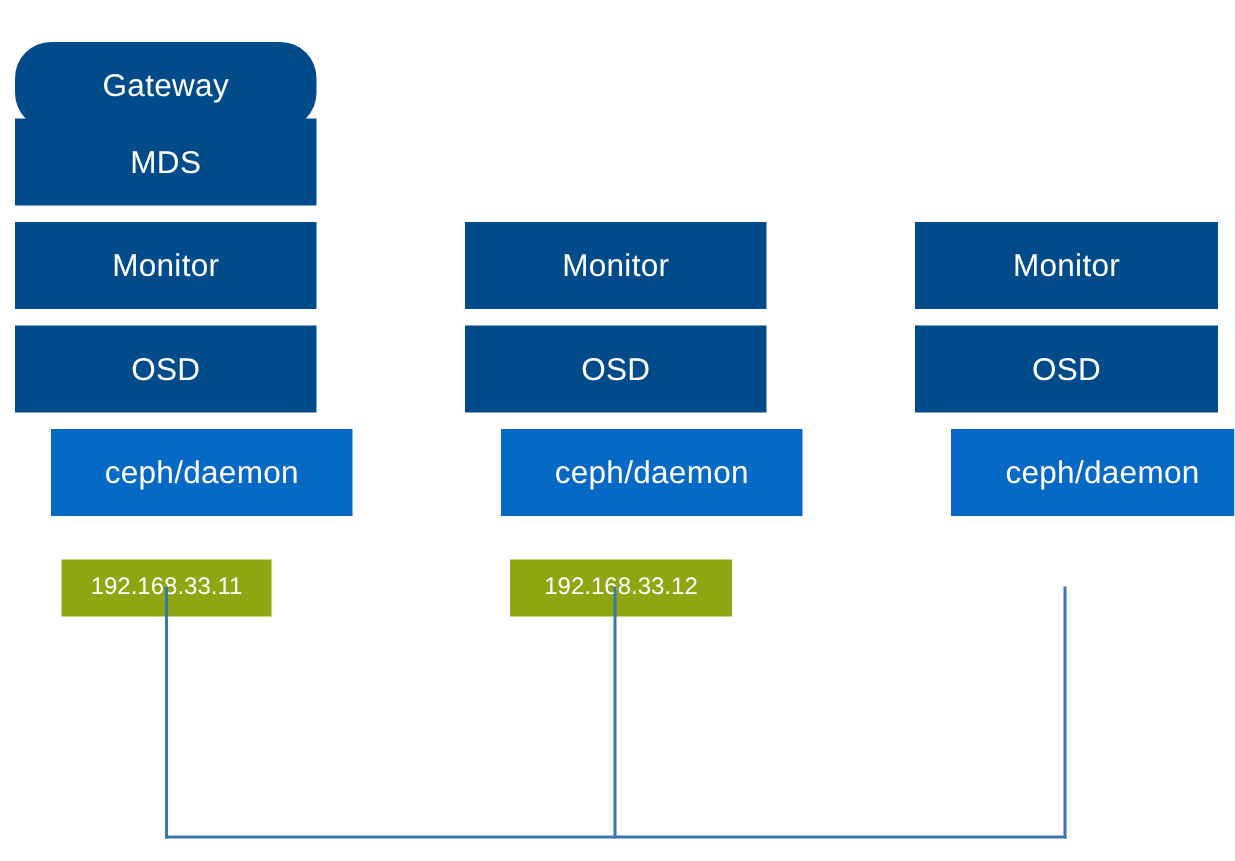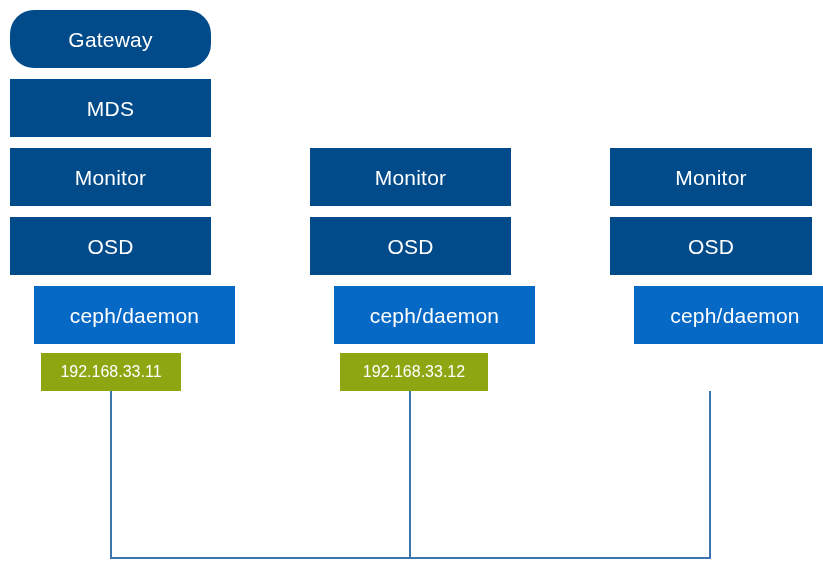--- a/index.html
+++ b/index.html
@@ -44,38 +44,39 @@
     align-items: center;
     justify-content: center;
     background: #8FA613;
     color: #ffffff;
     font-family: "Liberation Sans", sans-serif;
     font-size: 16px;
     font-weight: 400;
     line-height: 1;
     box-sizing: border-box;
     white-space: nowrap;
+    margin-top: 20px;
   }
   .v-line {
     position: absolute;
     width: 2px;
     background: #3D76AE;
   }
   .h-line {
     position: absolute;
     height: 2px;
     background: #3D76AE;
   }
 </style>
 </head>
 <body>
 
 <div id="diagram-canvas">
 
-  <div class="node-box service" style="left:10px; top:10px; width:201px; height:58px;border-radius:24px;">
+  <div class="node-box service" style="left:10px; top:28px; width:201px; height:58px;border-radius:24px;">
     <span>Gateway</span>
   </div>
 
   <div class="node-box service" style="left:10px; top:79px; width:201px; height:58px;">
     <span>MDS</span>
   </div>
 
   <div class="node-box service" style="left:10px; top:148px; width:201px; height:58px;">
     <span>Monitor</span>
   </div>

